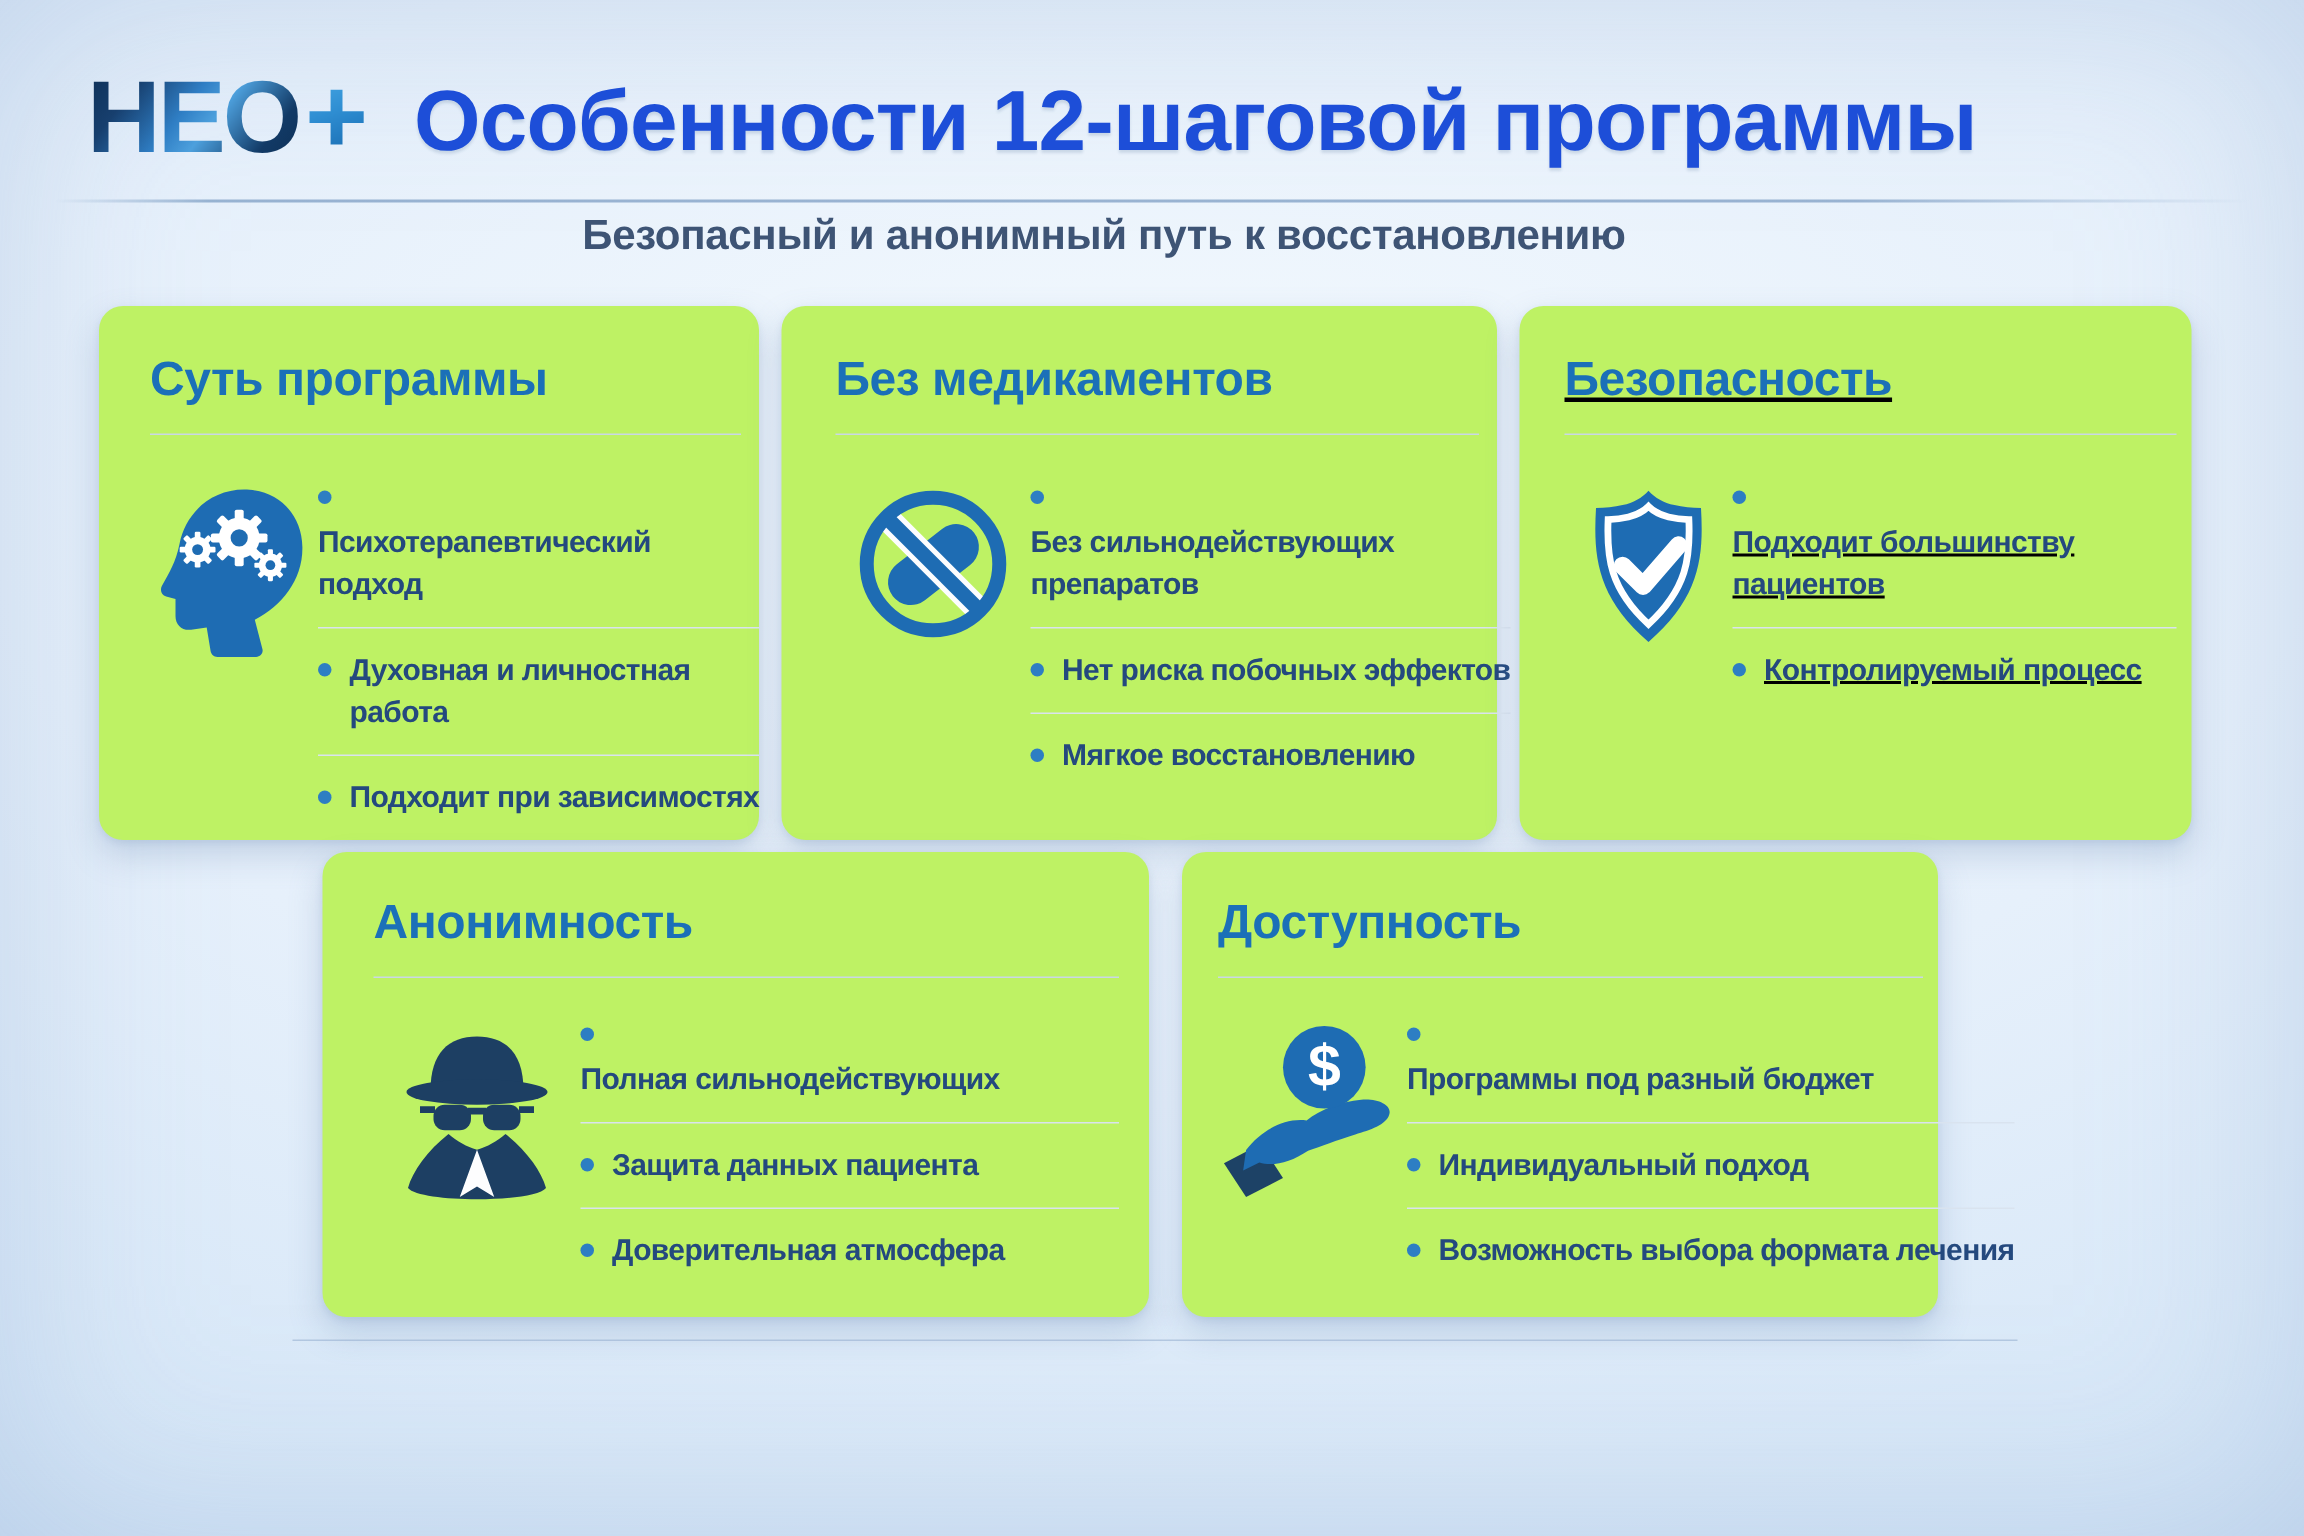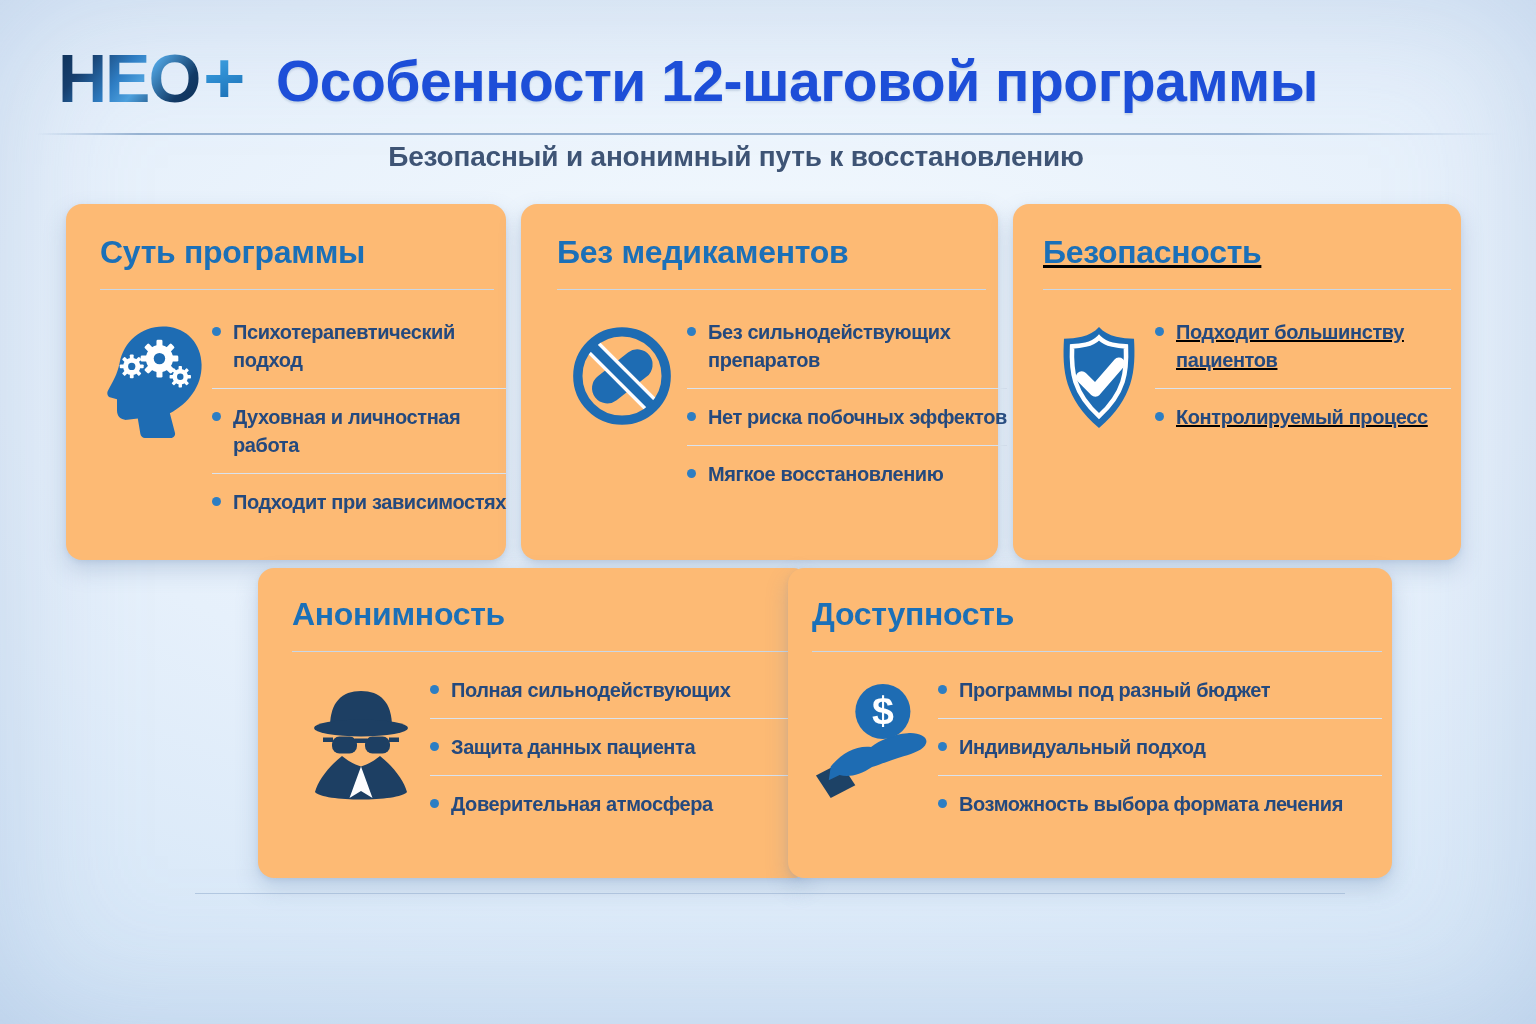--- a/index.html
+++ b/index.html
@@ -32,52 +32,52 @@
   .header-rule{
     position:absolute;top:133px;left:36px;right:36px;height:2px;
     background:linear-gradient(90deg,rgba(140,170,205,0) 0%,rgba(125,158,196,.75) 7%,rgba(125,158,196,.75) 82%,rgba(140,170,205,0) 100%);
   }
   .subtitle{
     position:absolute;top:141px;left:0;width:1472px;text-align:center;margin:0;
     font-size:28px;font-weight:700;letter-spacing:-0.2px;color:#3e5475;
   }
   
   .card{
-    position:absolute;background:#fdba74;border-radius:16px;
+    position:absolute;background:#bef264;border-radius:16px;
     box-shadow:0 10px 22px rgba(110,140,180,.30),0 2px 5px rgba(120,150,190,.18);
     box-sizing:border-box;
   }
   .card h2{
     margin:0;font-size:32px;font-weight:700;letter-spacing:-0.3px;color:#1b70b8;
   }
   .title-rule{height:1px;background:#c9d7e6;margin-top:18px;}
   .card-body{display:flex;align-items:flex-start;}
   .icon-col{flex:0 0 auto;display:flex;justify-content:center;padding-top:6px;}
   ul.bullets{list-style:none;margin:0;padding:0;flex:1 1 auto;}
   ul.bullets li{
     display:flex;align-items:flex-start;gap:12px;
     padding:14px 0;border-bottom:1px solid #d9e3ef;
   }
-  ul.bullets li:first-child{padding-top:2px;}
+  ul.bullets li:first-child{padding-top:2px;flex-direction:column;}
   ul.bullets li:last-child{border-bottom:none;}
   .dot{flex:0 0 9px;width:9px;height:9px;border-radius:50%;background:#2d7ec3;margin-top:9px;}
   .btext{
     font-size:20px;font-weight:700;letter-spacing:-0.4px;color:#24497e;
     line-height:1.4;white-space:pre;
   }
   
   .card1{left:66px; top:204px;width:440px;height:356px;padding:30px 12px 0 34px;}
   .card1 .icon-col{width:112px;}
   .card2{left:521px;top:204px;width:477px;height:356px;padding:30px 12px 0 36px;}
   .card2 .icon-col{width:130px;}
   .card3{left:1013px;top:204px;width:448px;height:356px;padding:30px 10px 0 30px;text-decoration:underline;}
   .card3 .icon-col{width:112px;}
-  .card4{left:215px;top:568px;width:551px;height:310px;padding:28px 20px 0 34px;margin-left:43px;}
+  .card4{left:215px;top:568px;width:551px;height:310px;padding:28px 20px 0 34px;}
   .card4 .icon-col{width:138px;}
-  .card5{left:788px;top:568px;width:604px;height:310px;padding:28px 10px 0 24px;}
+  .card5{left:788px;top:568px;width:504px;height:310px;padding:28px 10px 0 24px;}
   .card5 .icon-col{width:126px;}
   .card .card-body{margin-top:26px;}
   .card4 .card-body,.card5 .card-body{margin-top:22px;}
   .bottom-rule{
     position:absolute;top:893px;left:195px;width:1150px;height:1px;
     background:rgba(145,172,205,.55);
   }
 </style>
 </head>
 <body>

